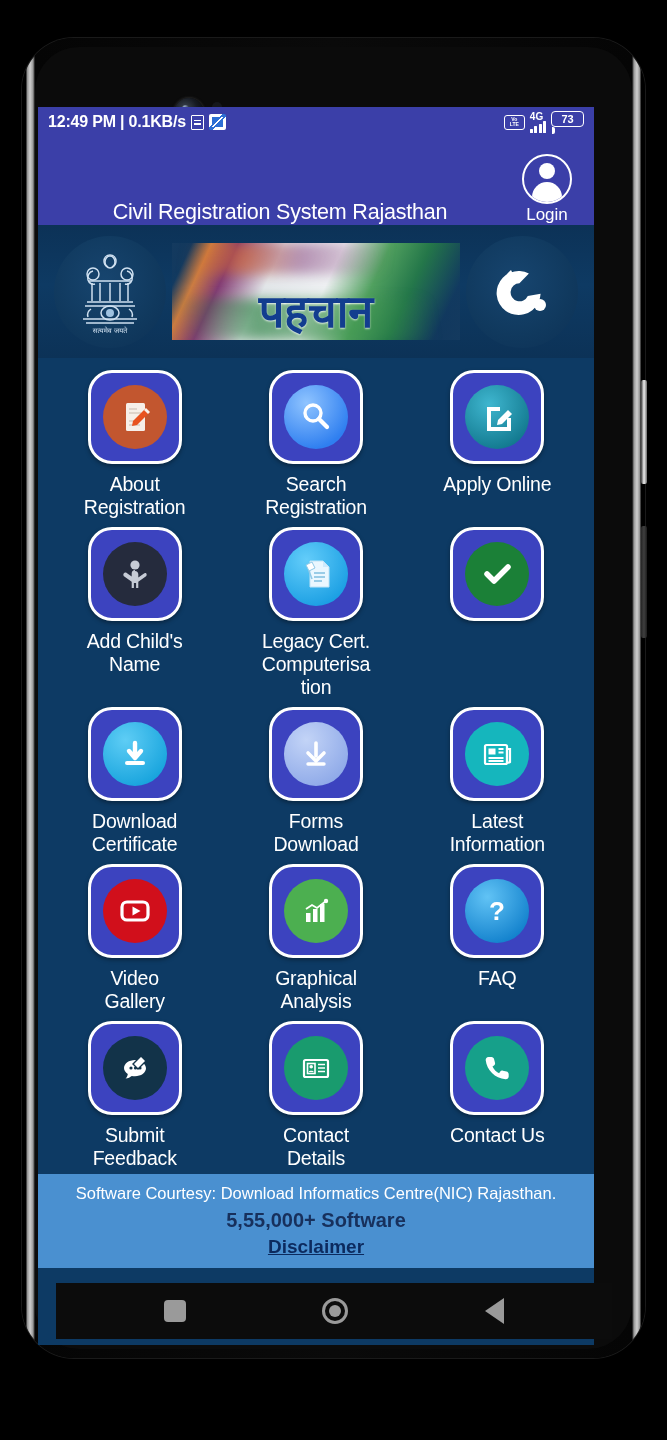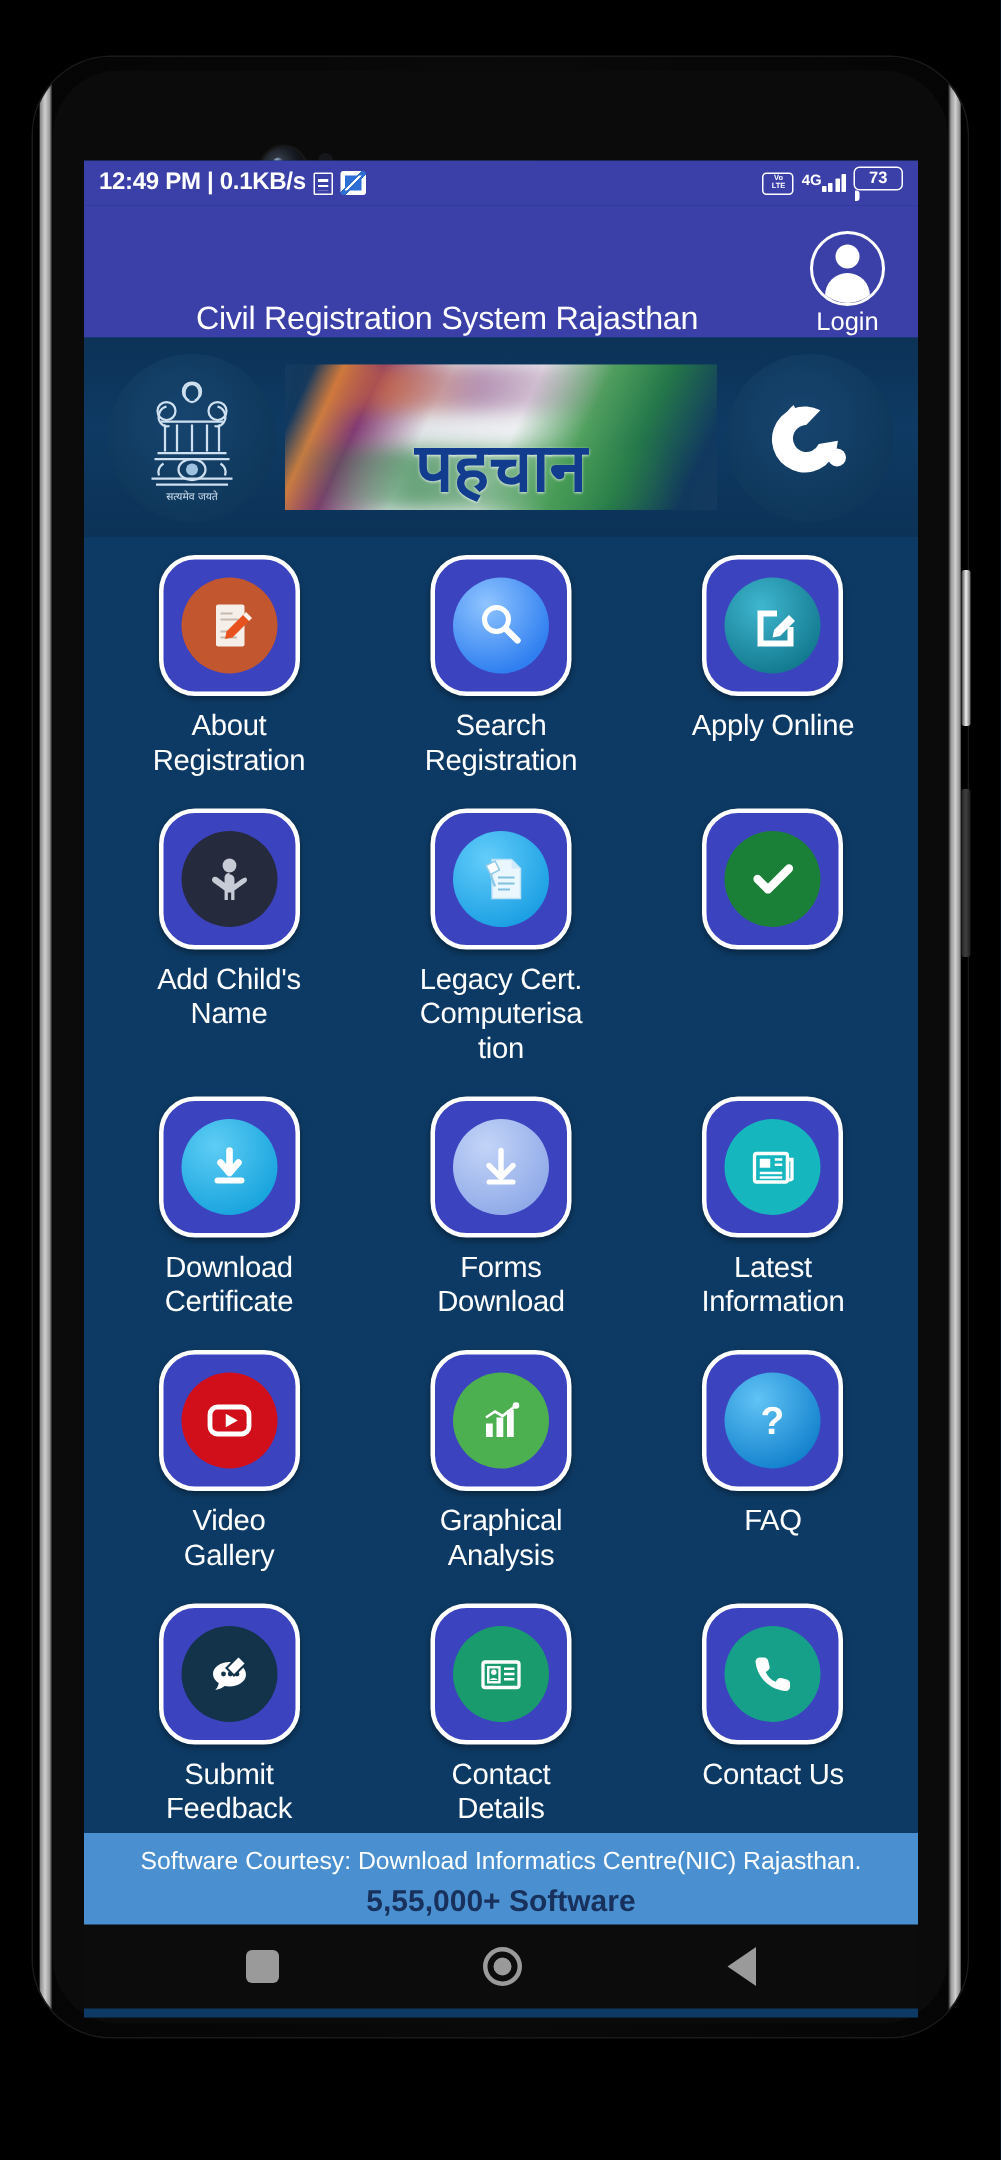--- a/index.html
+++ b/index.html
@@ -64,21 +64,21 @@
   .sensor.s2 { top: 20px; }
   .speaker {
     position: absolute; left: 267px; top: 9px;
     width: 70px; height: 11px; border-radius: 6px;
     background: repeating-linear-gradient(90deg,#2b2b2b 0 2px,#111 2px 4px);
   }
 
   
   .screen {
     position: absolute;
-    left: 56px; top: 107px;
+    left: 38px; top: 107px;
     width: 556px; height: 1238px;
     overflow: hidden;
     background: #0d3a64;
   }
 
   
   .status-bar {
     height: 30px;
     background: #3b3fa8;
     display: flex; align-items: center;
@@ -99,21 +99,21 @@
   }
   .ic-app::after{
     content:""; position:absolute; inset:3px;
     background: linear-gradient(135deg,#2d6fd4 0 45%, #ffffff 45% 55%, #2d6fd4 55%);
   }
   .volte {
     width:21px; height:15px; border:1.5px solid #fff; border-radius:3px;
     font-size:5px; line-height:5.5px; font-weight:bold; color:#fff;
     display:flex; flex-direction:column; align-items:center; justify-content:center;
   }
-  .net-wrap{ display:flex; flex-direction:row; align-items:flex-start; }
+  .net-wrap{ display:flex; flex-direction:column; align-items:flex-start; }
   .net-label{ font-size:10px; font-weight:bold; line-height:9px; }
   .bars { display:flex; align-items:flex-end; gap:1.4px; height:12px; }
   .bars i { width:3px; background:#fff; display:block; border-radius:0.5px; }
   .bars i:nth-child(1){height:4px;} .bars i:nth-child(2){height:6.5px;}
   .bars i:nth-child(3){height:9px;} .bars i:nth-child(4){height:12px;}
   .battery {
     display:flex; flex-direction:column;
   }
   .battery .body {
     width:33px; height:16px; border:1.8px solid #fff; border-radius:4px;
@@ -191,21 +191,21 @@
     background: radial-gradient(circle at 45% 40%, #17456f 0%, #10395e 60%, #0c3055 100%);
     display:flex; align-items:center; justify-content:center;
   }
 
   
   .grid {
     background:#0d3a64;
     padding: 8px 6px 4px;
     display:grid;
     grid-template-columns: repeat(3, 1fr);
-    row-gap: 16px;
+    row-gap: 4px;
   }
   .tile {
     display:flex; flex-direction:column; align-items:center;
     padding-top: 4px;
   }
   .tile-box {
     width:94px; height:94px; border-radius:24px;
     background:#3c43bf; border:3px solid #fff;
     display:flex; align-items:center; justify-content:center;
     box-shadow: 0 2px 4px rgba(0,0,0,0.35);

